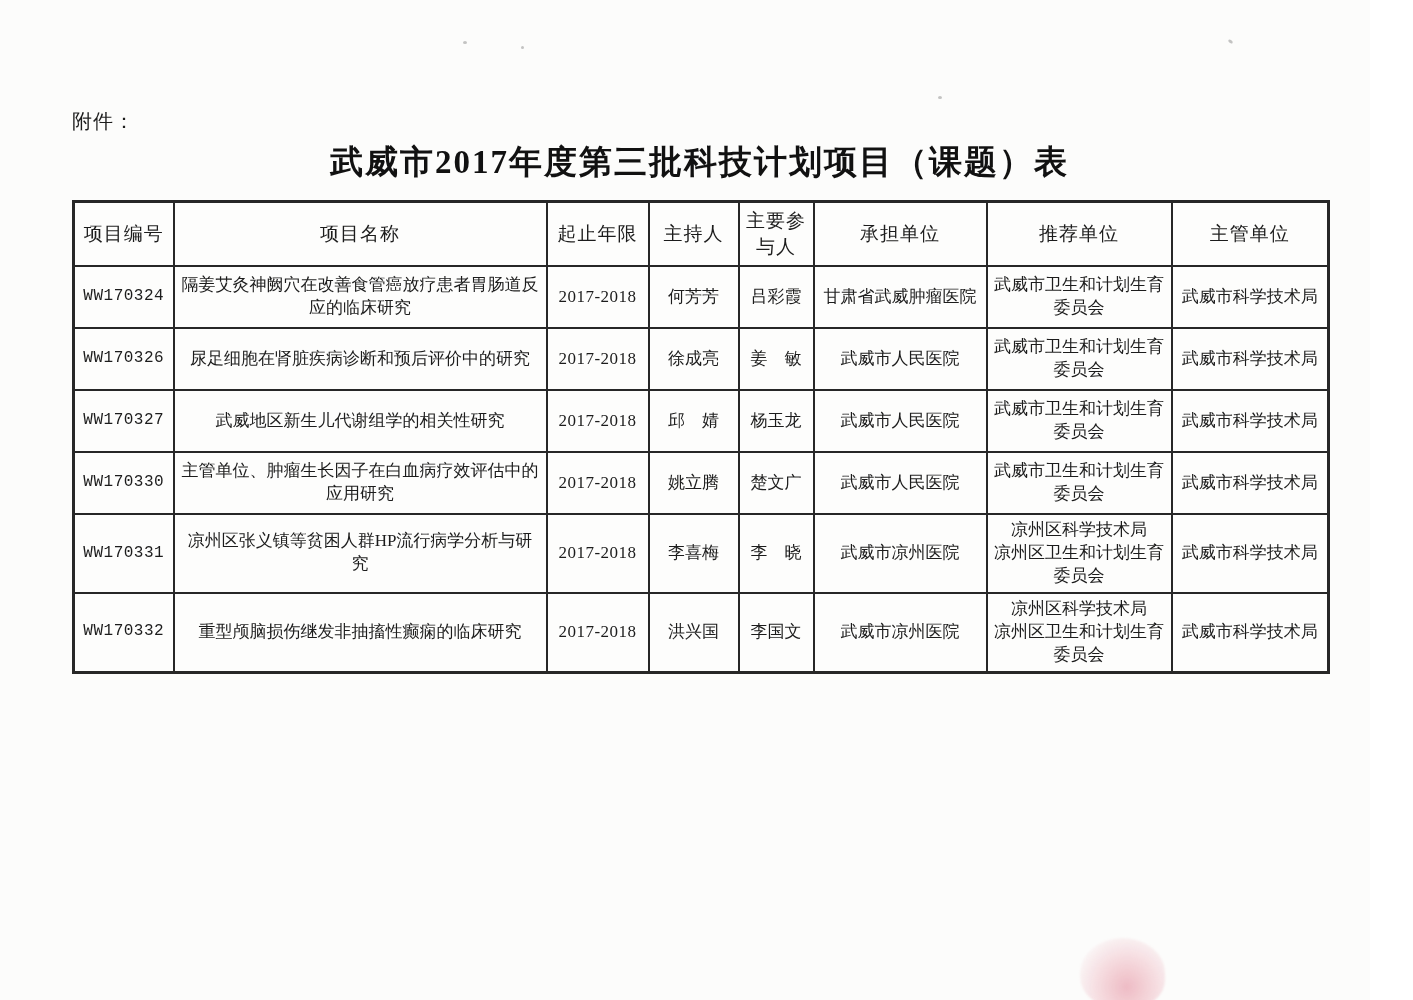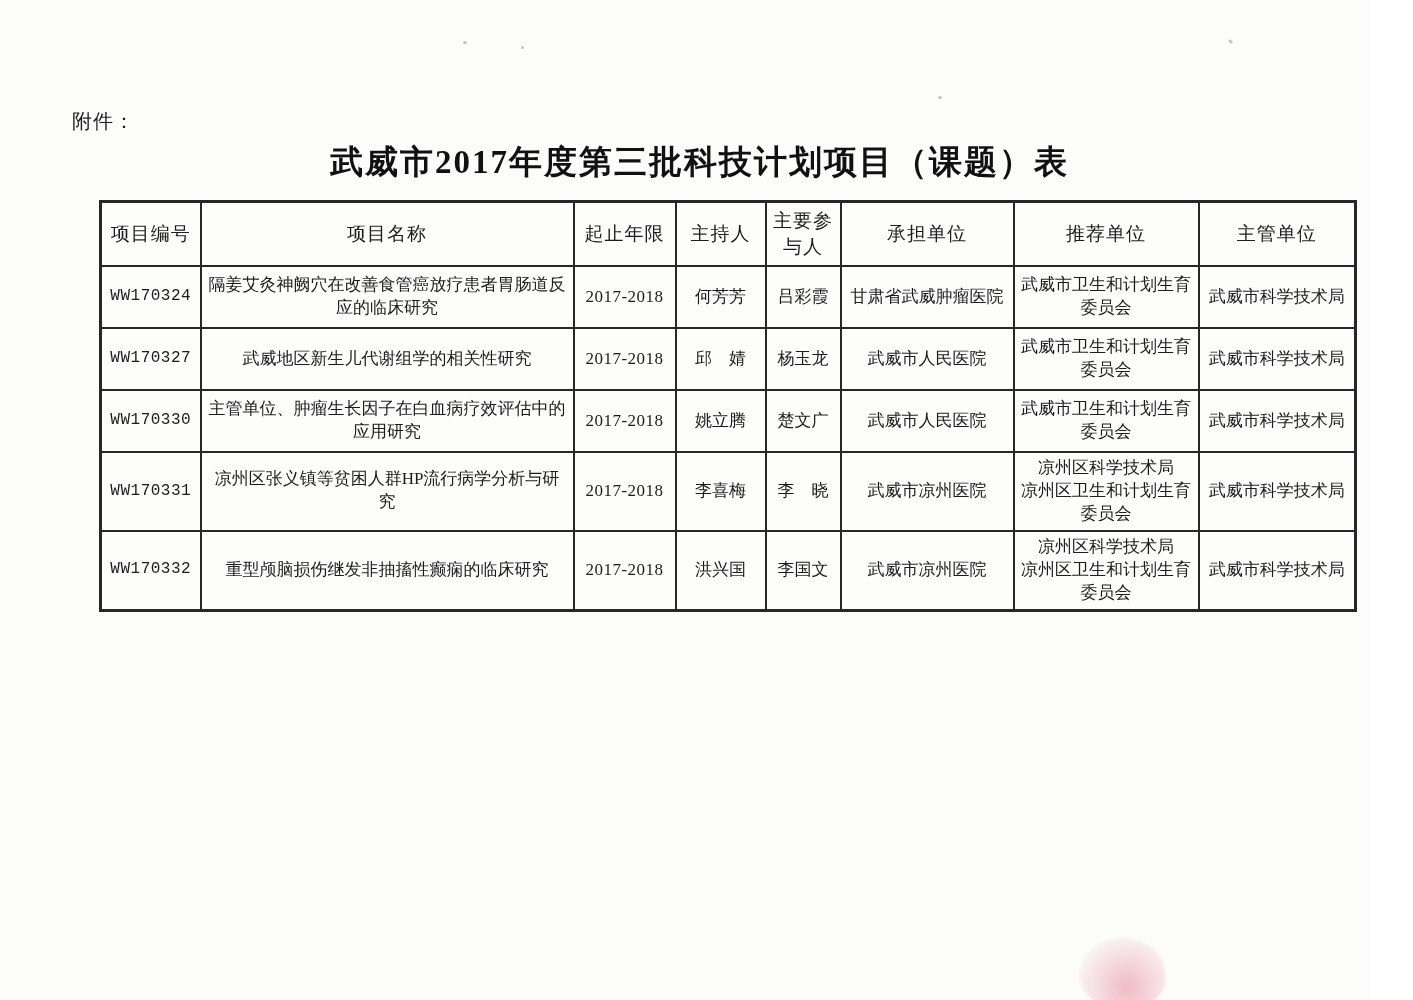--- a/index.html
+++ b/index.html
@@ -39,21 +39,21 @@
     left: 72px;
     top: 200px;
     width: 1255px;
     border-collapse: collapse;
     table-layout: fixed;
     background: #fdfdfc;
   }
   table.project-table, table.project-table th, table.project-table td {
     border: 2px solid #272727;
   }
-  table.project-table { border-width: 3px; margin-left: 27px; }
+  table.project-table { border-width: 3px; }
   th {
     height: 58px;
     font-size: 19px;
     font-weight: normal;
     text-align: center;
     vertical-align: middle;
     padding: 2px 4px;
     letter-spacing: 1px;
   }
   td {
@@ -137,20 +137,30 @@
       <td class="cell-project-id">WW170324</td>
       <td class="cell-name">隔姜艾灸神阙穴在改善食管癌放疗患者胃肠道反应的临床研究</td>
       <td class="cell-years">2017-2018</td>
       <td class="cell-host">何芳芳</td>
       <td class="cell-participant">吕彩霞</td>
       <td class="cell-undertaker">甘肃省武威肿瘤医院</td>
       <td class="cell-recommender prewrap">武威市卫生和计划生育委员会</td>
       <td class="cell-supervisor">武威市科学技术局</td>
     </tr>
         <tr>
+      <td class="cell-project-id">WW170326</td>
+      <td class="cell-name">尿足细胞在肾脏疾病诊断和预后评价中的研究</td>
+      <td class="cell-years">2017-2018</td>
+      <td class="cell-host">徐成亮</td>
+      <td class="cell-participant">姜　敏</td>
+      <td class="cell-undertaker">武威市人民医院</td>
+      <td class="cell-recommender prewrap">武威市卫生和计划生育委员会</td>
+      <td class="cell-supervisor">武威市科学技术局</td>
+    </tr>
+        <tr>
       <td class="cell-project-id">WW170327</td>
       <td class="cell-name">武威地区新生儿代谢组学的相关性研究</td>
       <td class="cell-years">2017-2018</td>
       <td class="cell-host">邱　婧</td>
       <td class="cell-participant">杨玉龙</td>
       <td class="cell-undertaker">武威市人民医院</td>
       <td class="cell-recommender prewrap">武威市卫生和计划生育委员会</td>
       <td class="cell-supervisor">武威市科学技术局</td>
     </tr>
         <tr>

